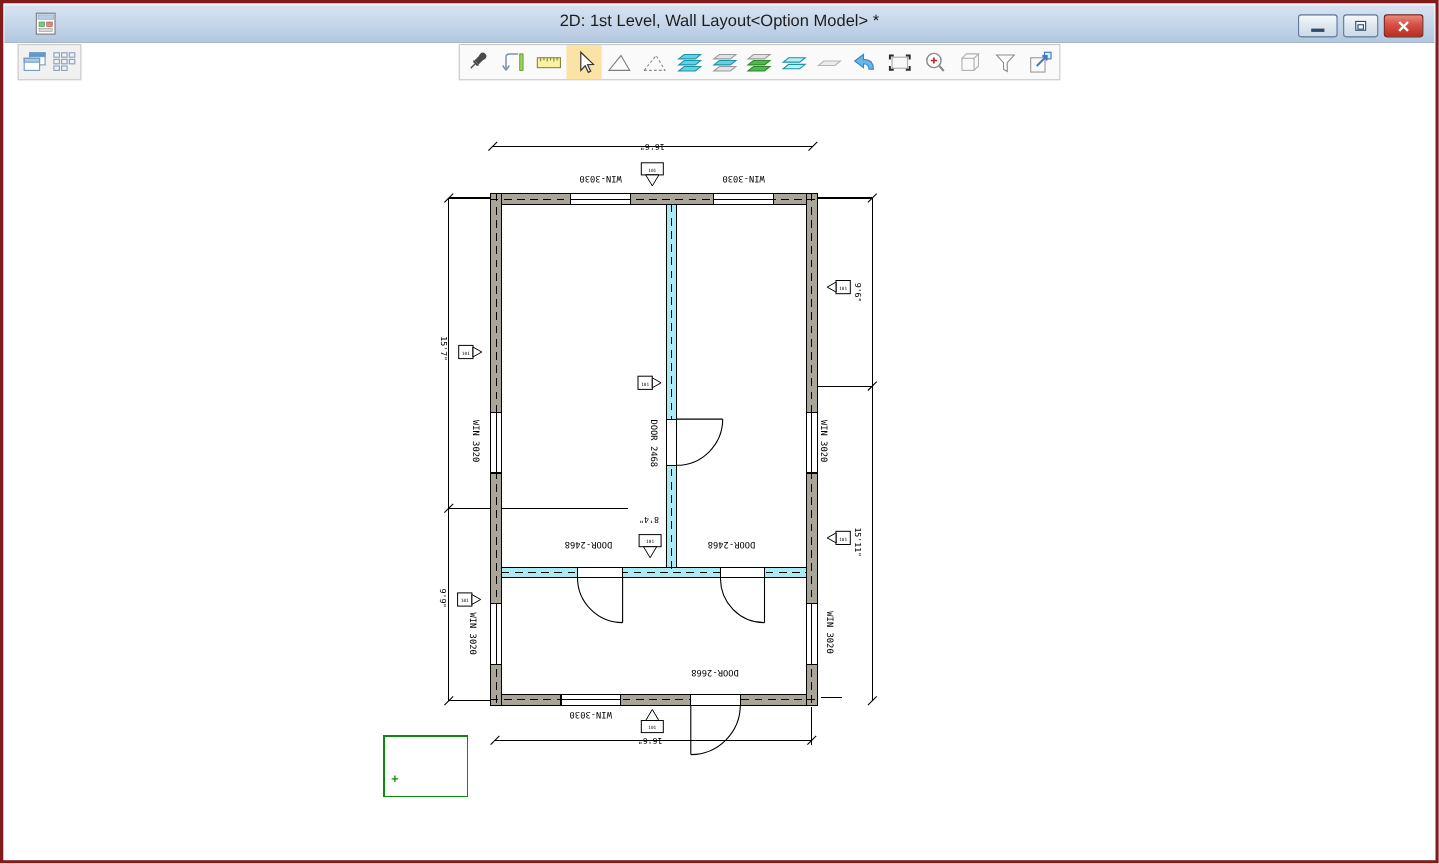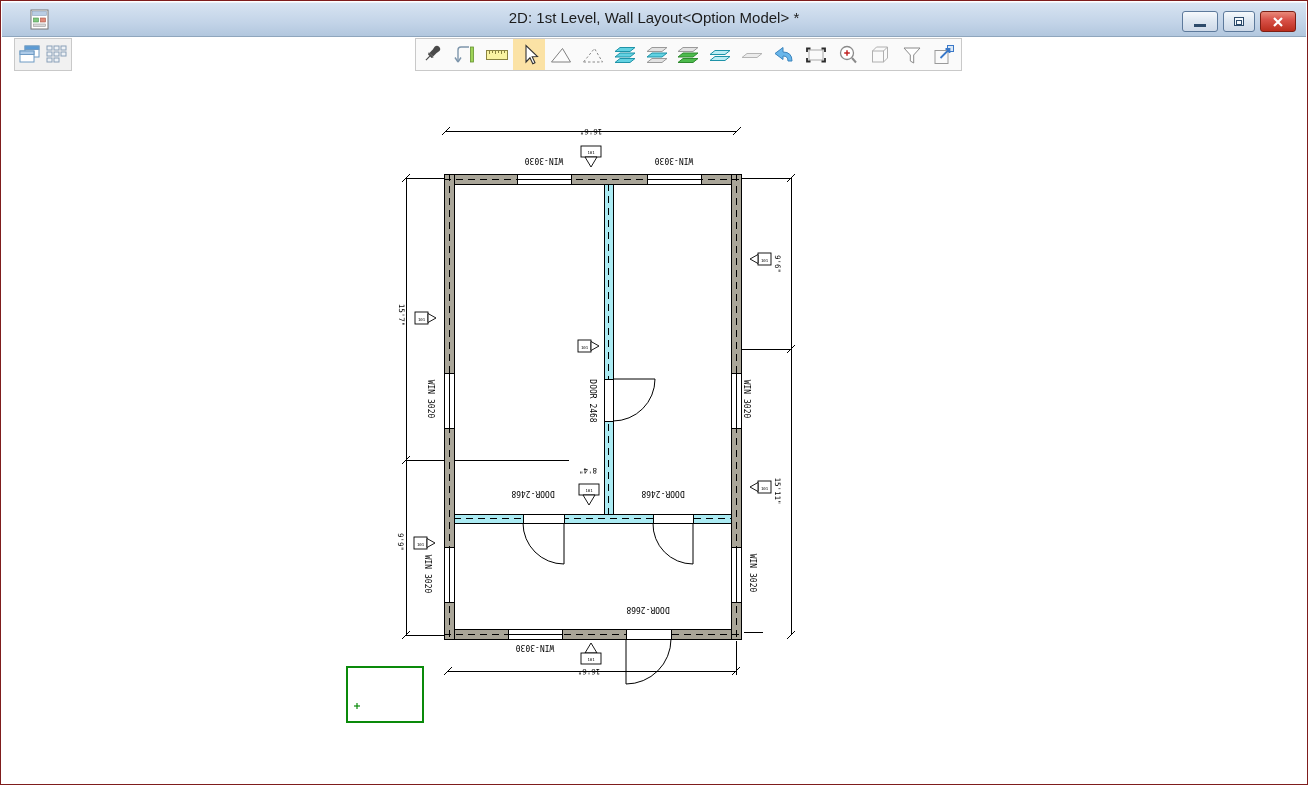--- a/index.html
+++ b/index.html
@@ -1,20 +1,20 @@
 <!DOCTYPE html>
 <html><head>
 <meta charset="utf-8">
 <style>
   html,body{margin:0;padding:0;}
   body{
     width:1308px;height:785px;position:relative;overflow:hidden;
     font-family:"Liberation Sans", sans-serif;background:#fff;
   }
-  .window{position:absolute;inset:0;border:1px solid #7f1d1d;box-sizing:border-box;background:#fff;}
+  .window{position:absolute;inset:0;border:3px solid #7f1d1d;box-sizing:border-box;background:#fff;}
   .titlebar{
     position:absolute;left:1px;right:1px;top:1px;height:34px;
     background:linear-gradient(#d8e4f2,#c3d4e8 60%,#b2c7de);
     border-bottom:1px solid #8fa6bd;
   }
   .titlebar::before{content:"";position:absolute;left:0;right:0;top:0;height:1px;background:#eef4fb;}
   .title-text{
     position:absolute;left:0;right:0;top:7px;text-align:center;
     font-size:15px;color:#1c1c1c;
   }

